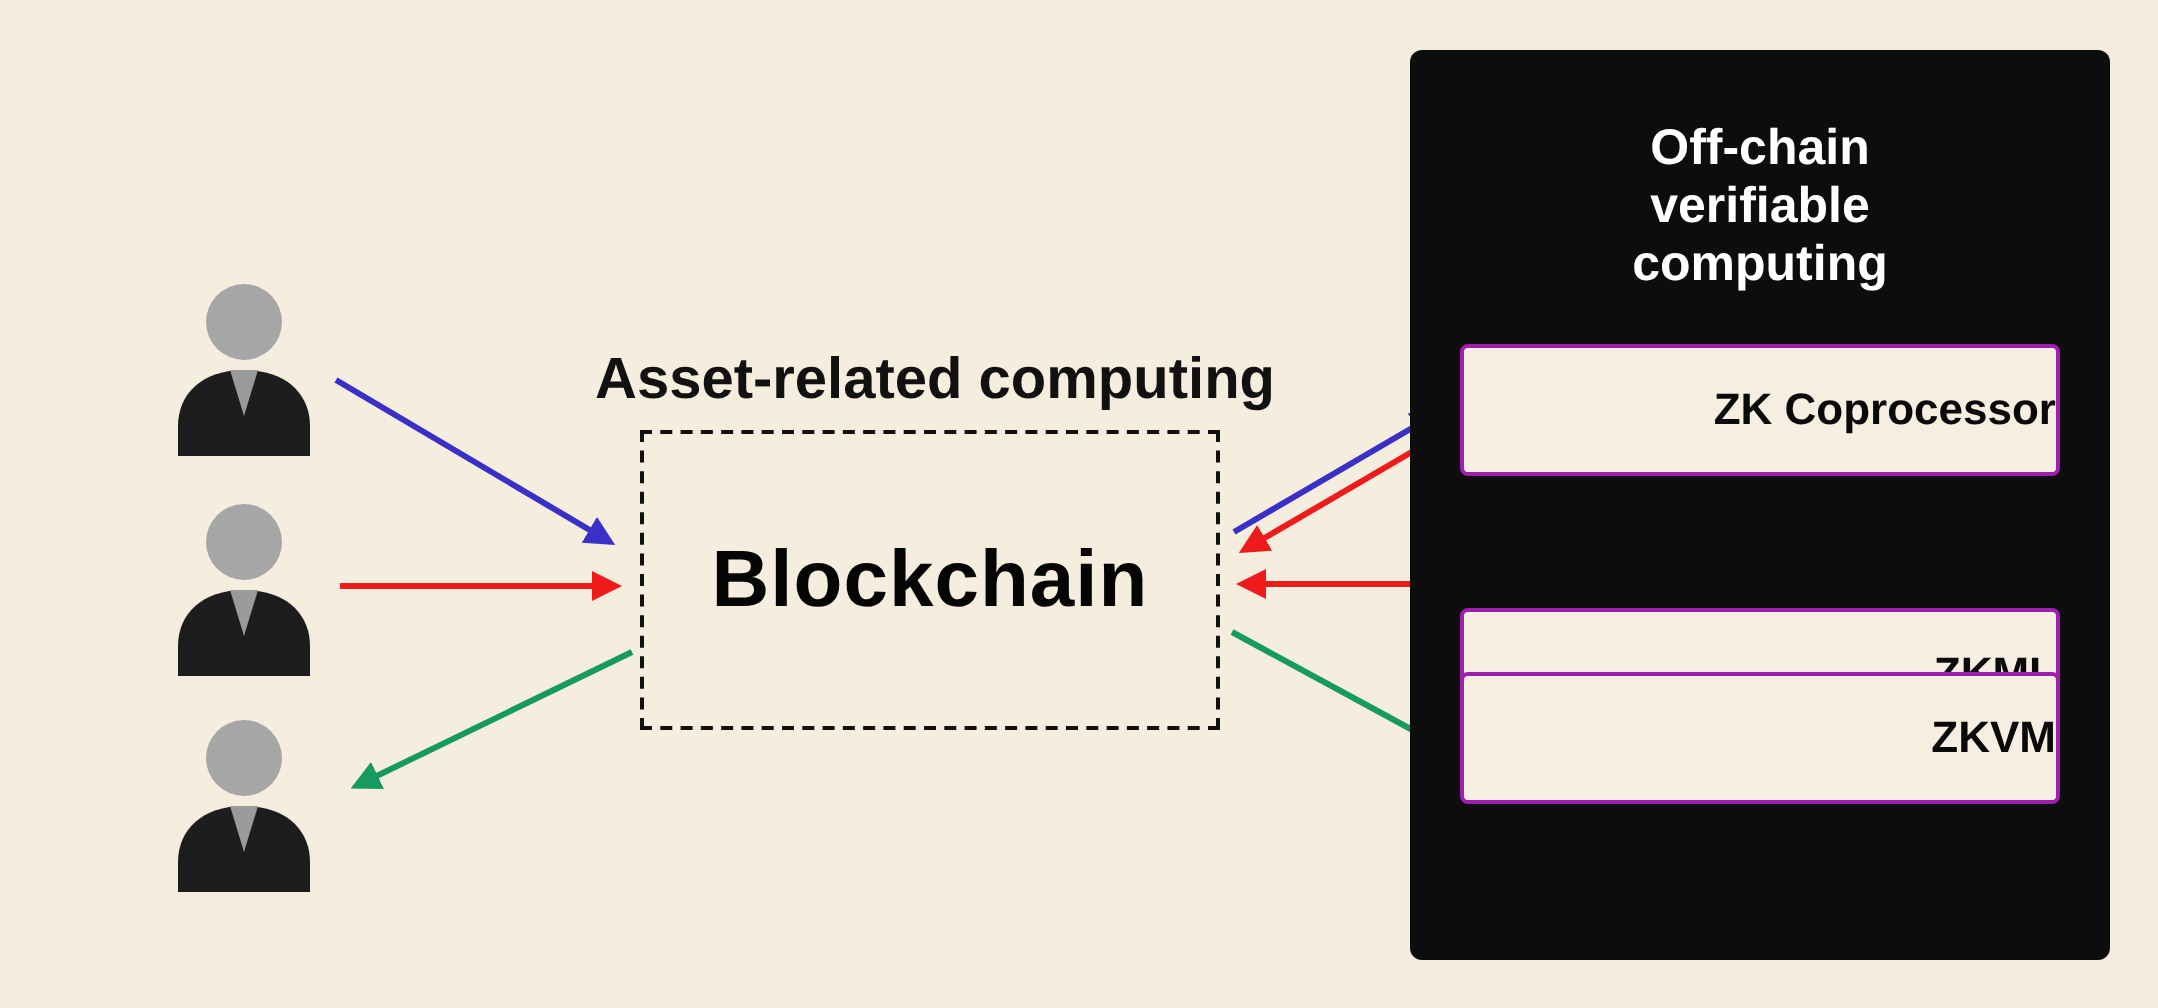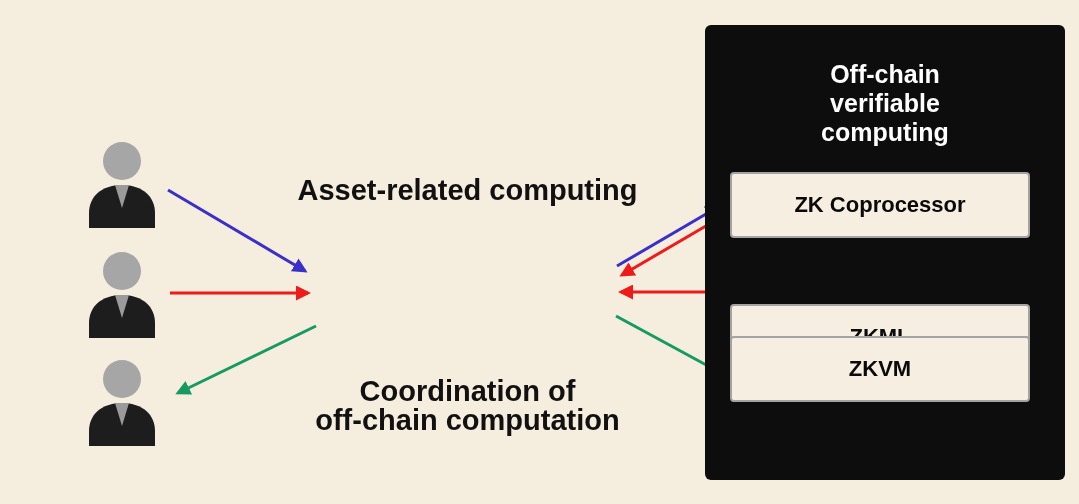--- a/index.html
+++ b/index.html
@@ -46,44 +46,43 @@
     font-weight: bold;
     color: #050505;
     letter-spacing: 0.5px;
   }
   .panel {
     position: absolute;
     left: 705px; top: 25px;
     width: 350px; height: 455px;
     background: #0d0d0d;
     border-radius: 6px;
-    padding-left: 10px;
   }
   .panel-title {
     position: absolute;
     left: 0; top: 35px;
     width: 100%;
     text-align: center;
     color: #ffffff;
     font-weight: bold;
     font-size: 25px;
     line-height: 29px;
     white-space: pre-line;
   }
   .panel-item {
     position: absolute;
     left: 25px;
     width: 300px; height: 66px;
     background: #f6efe1;
-    border: 2px solid #a3a3a3;
+    border: 2px solid #a21caf;
     border-radius: 4px;
     box-sizing: border-box;
     display: flex;
     align-items: center;
-    justify-content: center;
+    justify-content: flex-end;
   }
   .panel-item .item-label {
     font-size: 22px;
     font-weight: bold;
     color: #0a0a0a;
   }
   .panel-item.item-0 { top: 147px; }
   .panel-item.item-1 { top: 234px; margin-top: 45px; }
   .panel-item.item-2 { top: 311px; }
 
@@ -124,23 +123,24 @@
     <line class="arrow arrow-green" x1="316" y1="326" x2="178" y2="393" marker-end="url(#head-green)"></line>
 
     <line class="arrow arrow-blue" x1="617" y1="266" x2="718" y2="207" marker-end="url(#head-blue)"></line>
     <line class="arrow arrow-red" x1="723" y1="216" x2="622" y2="275" marker-end="url(#head-red)"></line>
     <line class="arrow arrow-red" x1="727" y1="292" x2="621" y2="292" marker-end="url(#head-red)"></line>
     <line class="arrow arrow-green" x1="616" y1="316" x2="721" y2="373" marker-end="url(#head-green)"></line>
   </svg>
 
   <div class="label asset">Asset-related computing</div>
 
+  <div class="blockchain-box">
+    <span class="node-label">Blockchain</span>
+  </div>
 
-  <div class="label coordination">Coordination of
-off-chain computation</div>
 
   <div class="panel">
     <div class="panel-title">Off-chain
 verifiable
 computing</div>
 
     <div class="panel-item item-0">
       <span class="item-label">ZK Coprocessor</span>
     </div>
     <div class="panel-item item-1">

